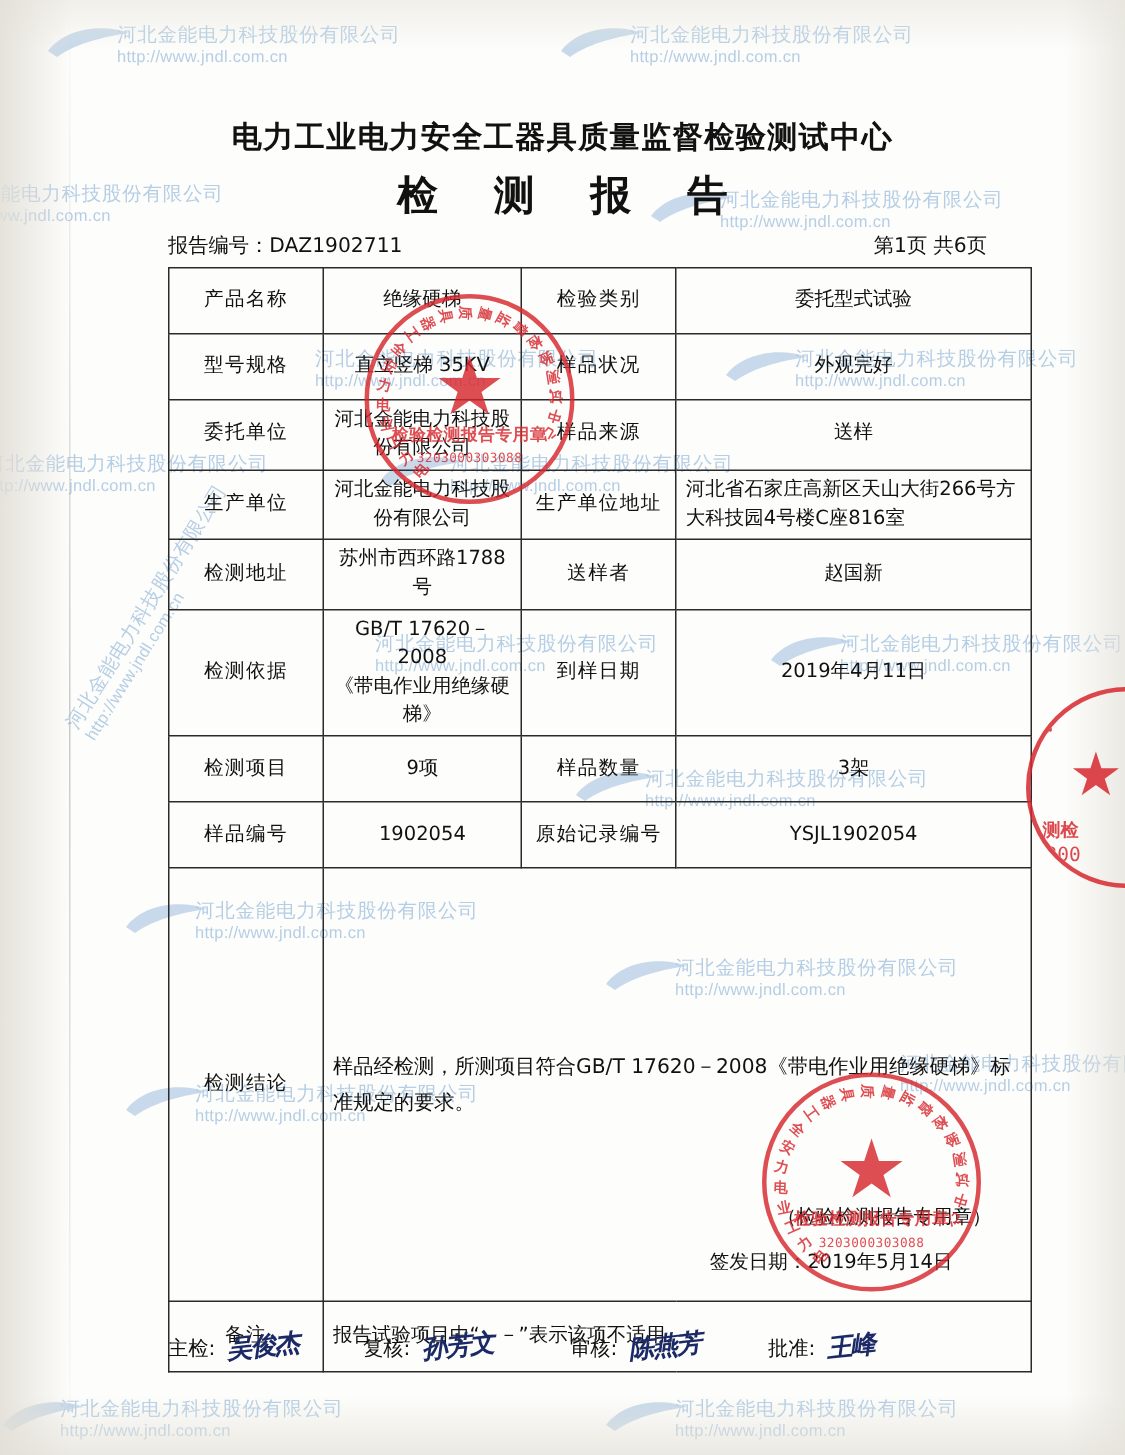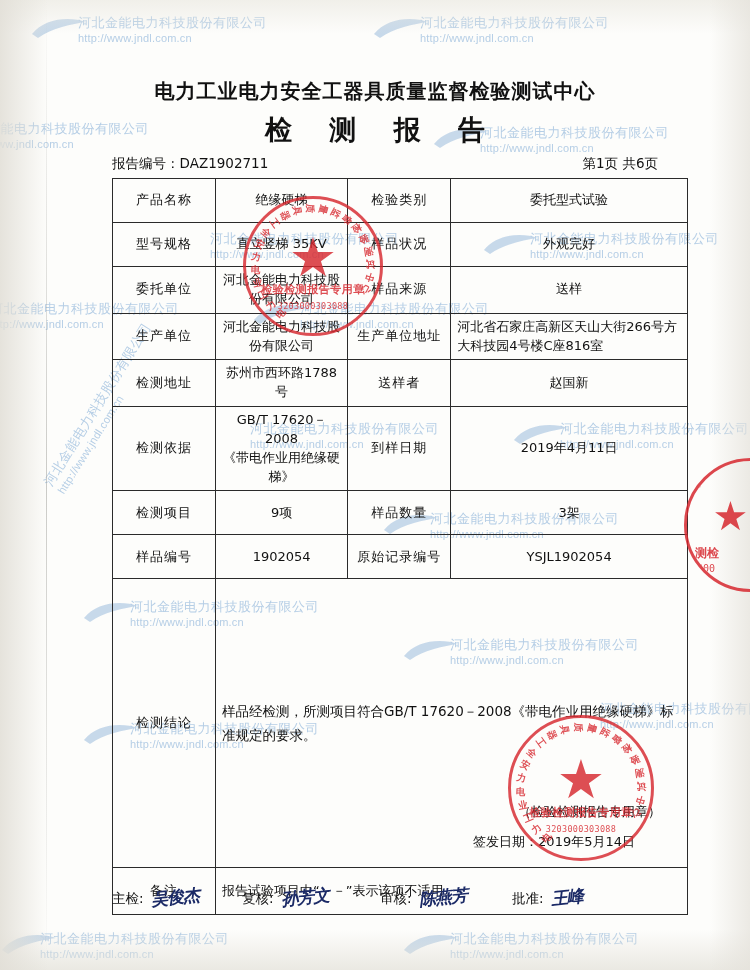--- a/index.html
+++ b/index.html
@@ -299,21 +299,21 @@
     left: 8px;
     top: 66%;
     font-size: 12px;
     font-weight: bold;
     font-family: "DejaVu Sans", "Liberation Sans", sans-serif;
   }
   .stamp-edge .edge-code {
     position: absolute;
     left: 10px;
     top: 80%;
-    font-size: 10px;
+    font-size: 13px;
     font-family: "DejaVu Sans Mono", monospace;
   }
   .stamp-edge .edge-vert {
     position: absolute;
     left: 2px; top: 10px;
     writing-mode: vertical-rl;
     font-size: 9px;
     font-weight: bold;
     font-family: "DejaVu Sans", "Liberation Sans", sans-serif;
   }

